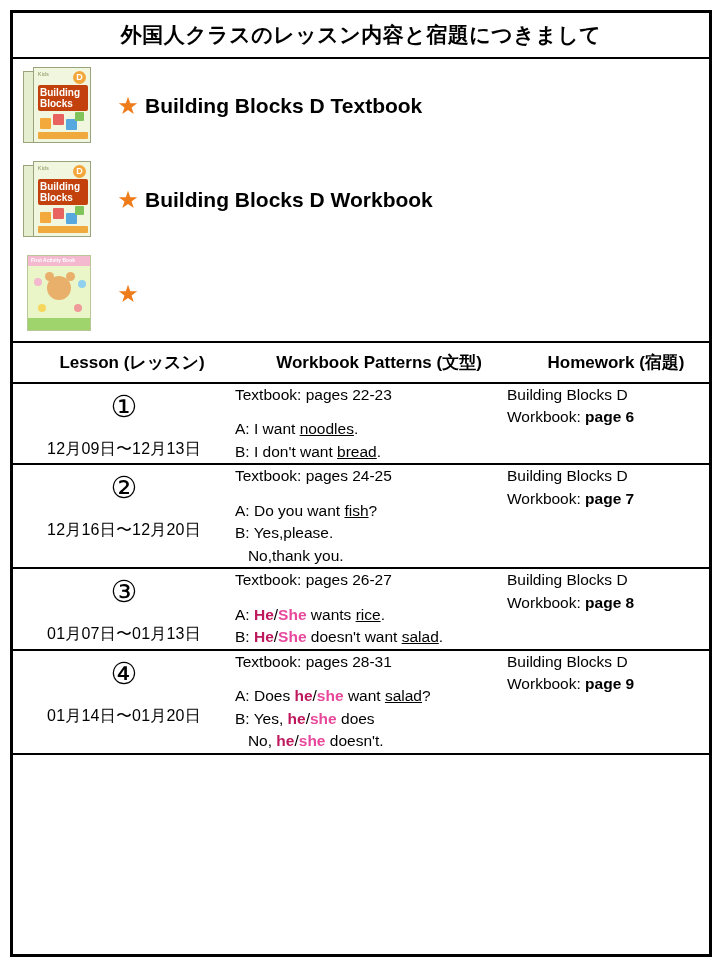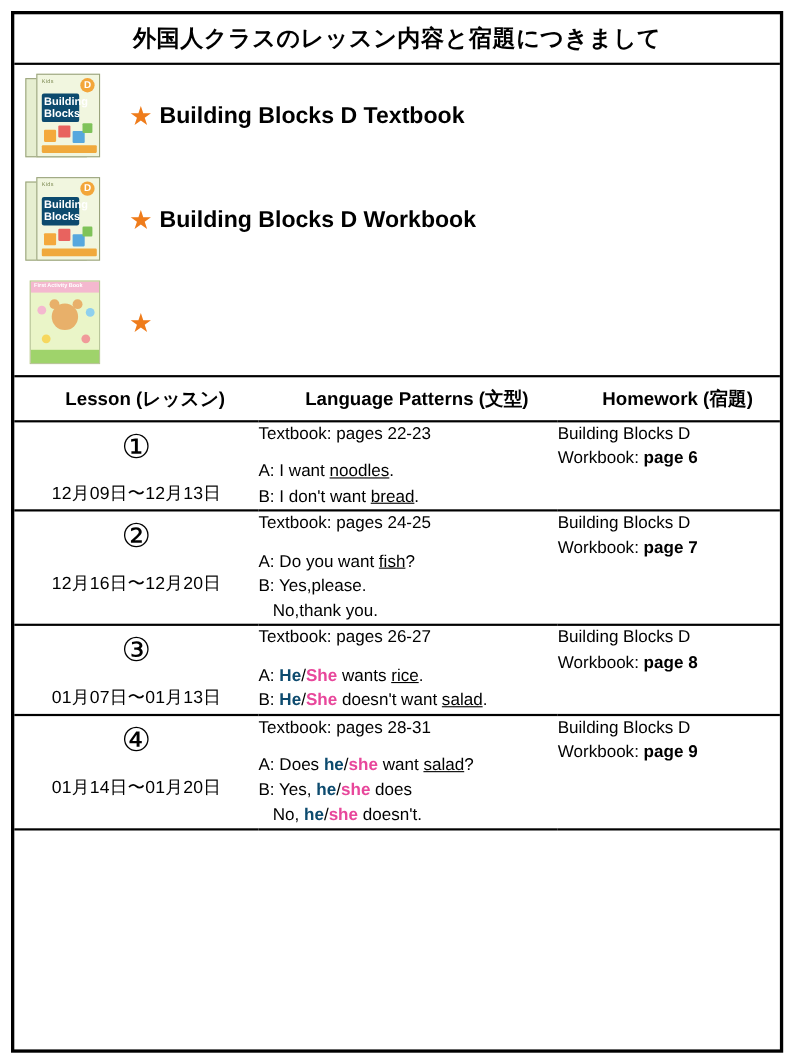--- a/index.html
+++ b/index.html
@@ -115,22 +115,22 @@
   }
   .bb-badge {
     position: absolute; right: 4px; top: 3px;
     width: 13px; height: 13px; border-radius: 50%;
     background: #f3a63a; color: #ffffff;
     font-size: 9px; font-weight: bold;
     text-align: center; line-height: 13px;
   }
   .bb-title {
     position: absolute; left: 4px; top: 17px;
-    width: 34px;
-    background: #0c4a6e;
+    width: 50px;
+    background: #c2410c;
     color: #ffffff;
     font-size: 10px; font-weight: bold;
     line-height: 11px;
     padding: 2px 2px;
     box-sizing: border-box;
     border-radius: 2px;
   }
   .bb-art {
     position: absolute; left: 6px; top: 44px;
     width: 46px; height: 20px;
@@ -217,21 +217,21 @@
     letter-spacing: 0.2px;
   }
   td.pattern-cell {
     padding: 8px 8px 8px 8px;
     font-size: 15.5px;
     line-height: 1.45;
   }
   .pat-textbook { margin-bottom: 12px; }
   .pat-line { white-space: pre-wrap; }
   .u { text-decoration: underline; }
-  .he { color: #0c4a6e; font-weight: bold; }
+  .he { color: #be185d; font-weight: bold; }
   .she { color: #e8479b; font-weight: bold; }
   td.hw-cell {
     padding: 10px 8px 8px 10px;
     font-size: 15.5px;
     line-height: 1.45;
     vertical-align: middle;
   }
   .hw-page { font-weight: bold; }
   .nowrap { white-space: nowrap; }
 </style>
@@ -315,21 +315,21 @@
 
     <table class="lessons">
       <colgroup>
         <col class="col-lesson">
         <col class="col-pattern">
         <col class="col-hw">
       </colgroup>
       <thead>
         <tr>
           <th>Lesson (レッスン)</th>
-          <th class="vline-1">Language Patterns (文型)</th>
+          <th class="vline-1">Workbook Patterns (文型)</th>
           <th class="vline-2">Homework (宿題)</th>
         </tr>
       </thead>
       <tbody>
         <tr>
           <td class="lesson-cell">
             <div class="lesson-num">①</div>
             <div class="lesson-date nowrap">12月09日〜12月13日</div>
           </td>
           <td class="pattern-cell vline-1">

